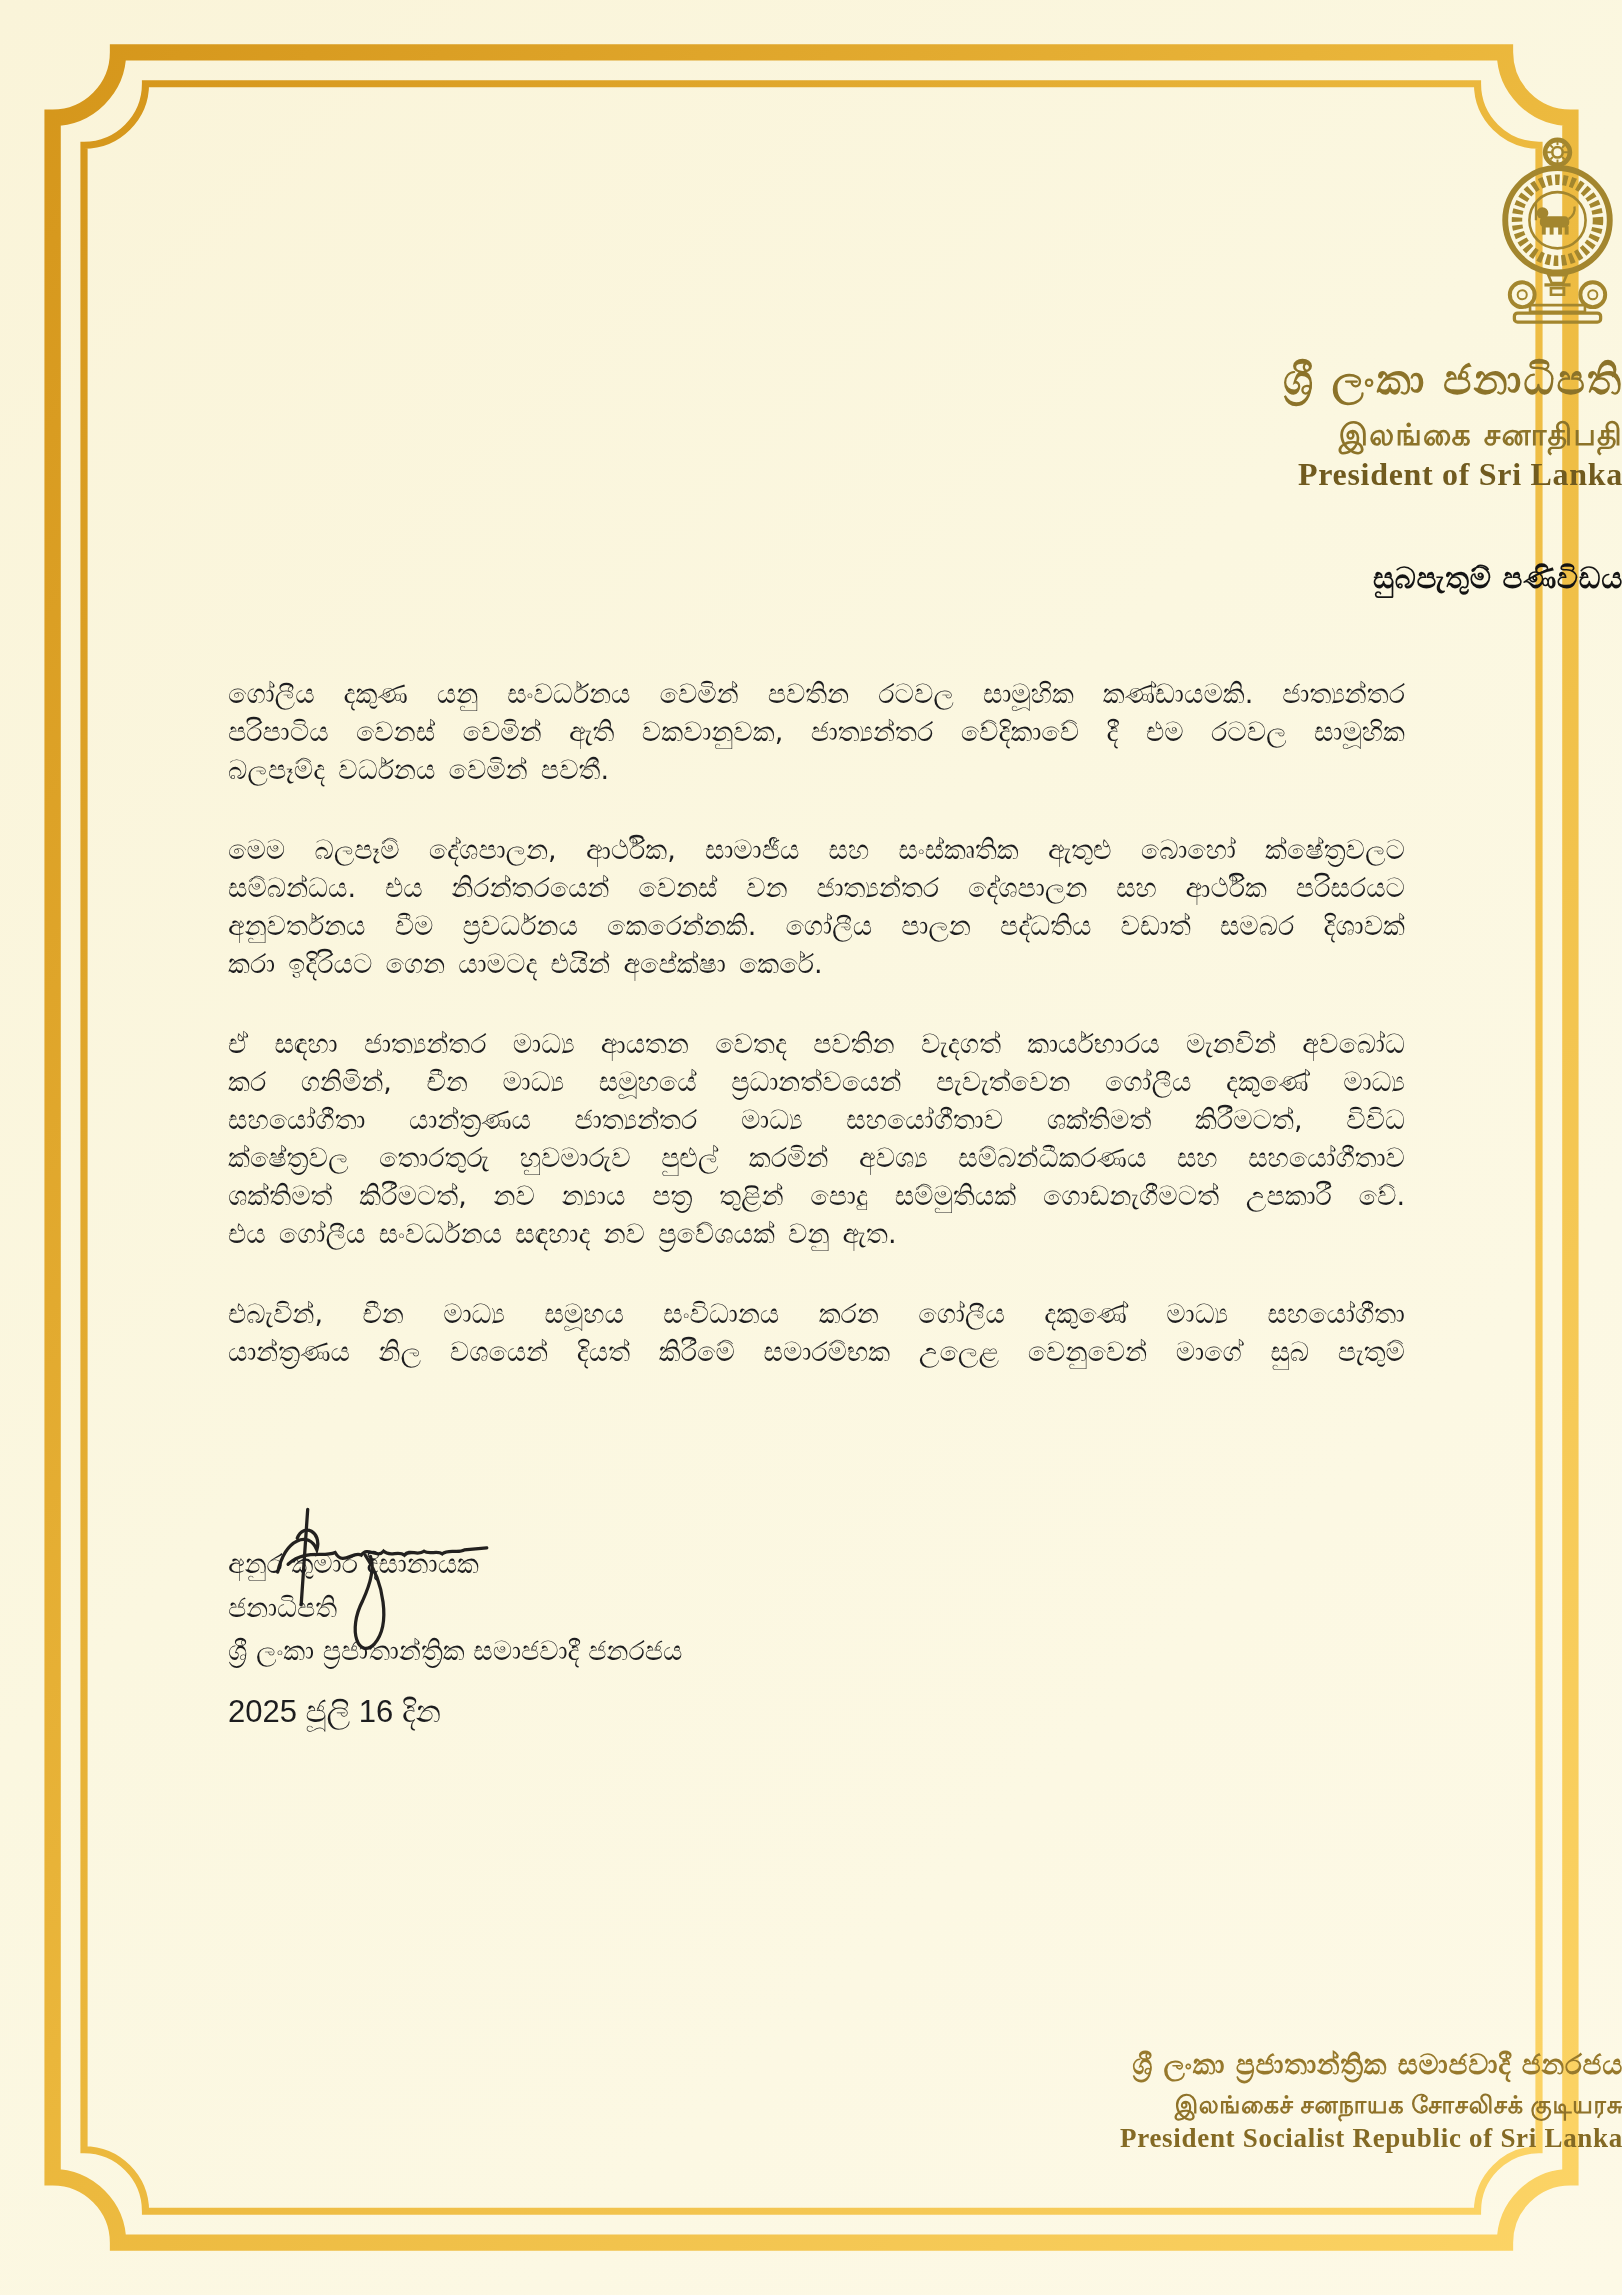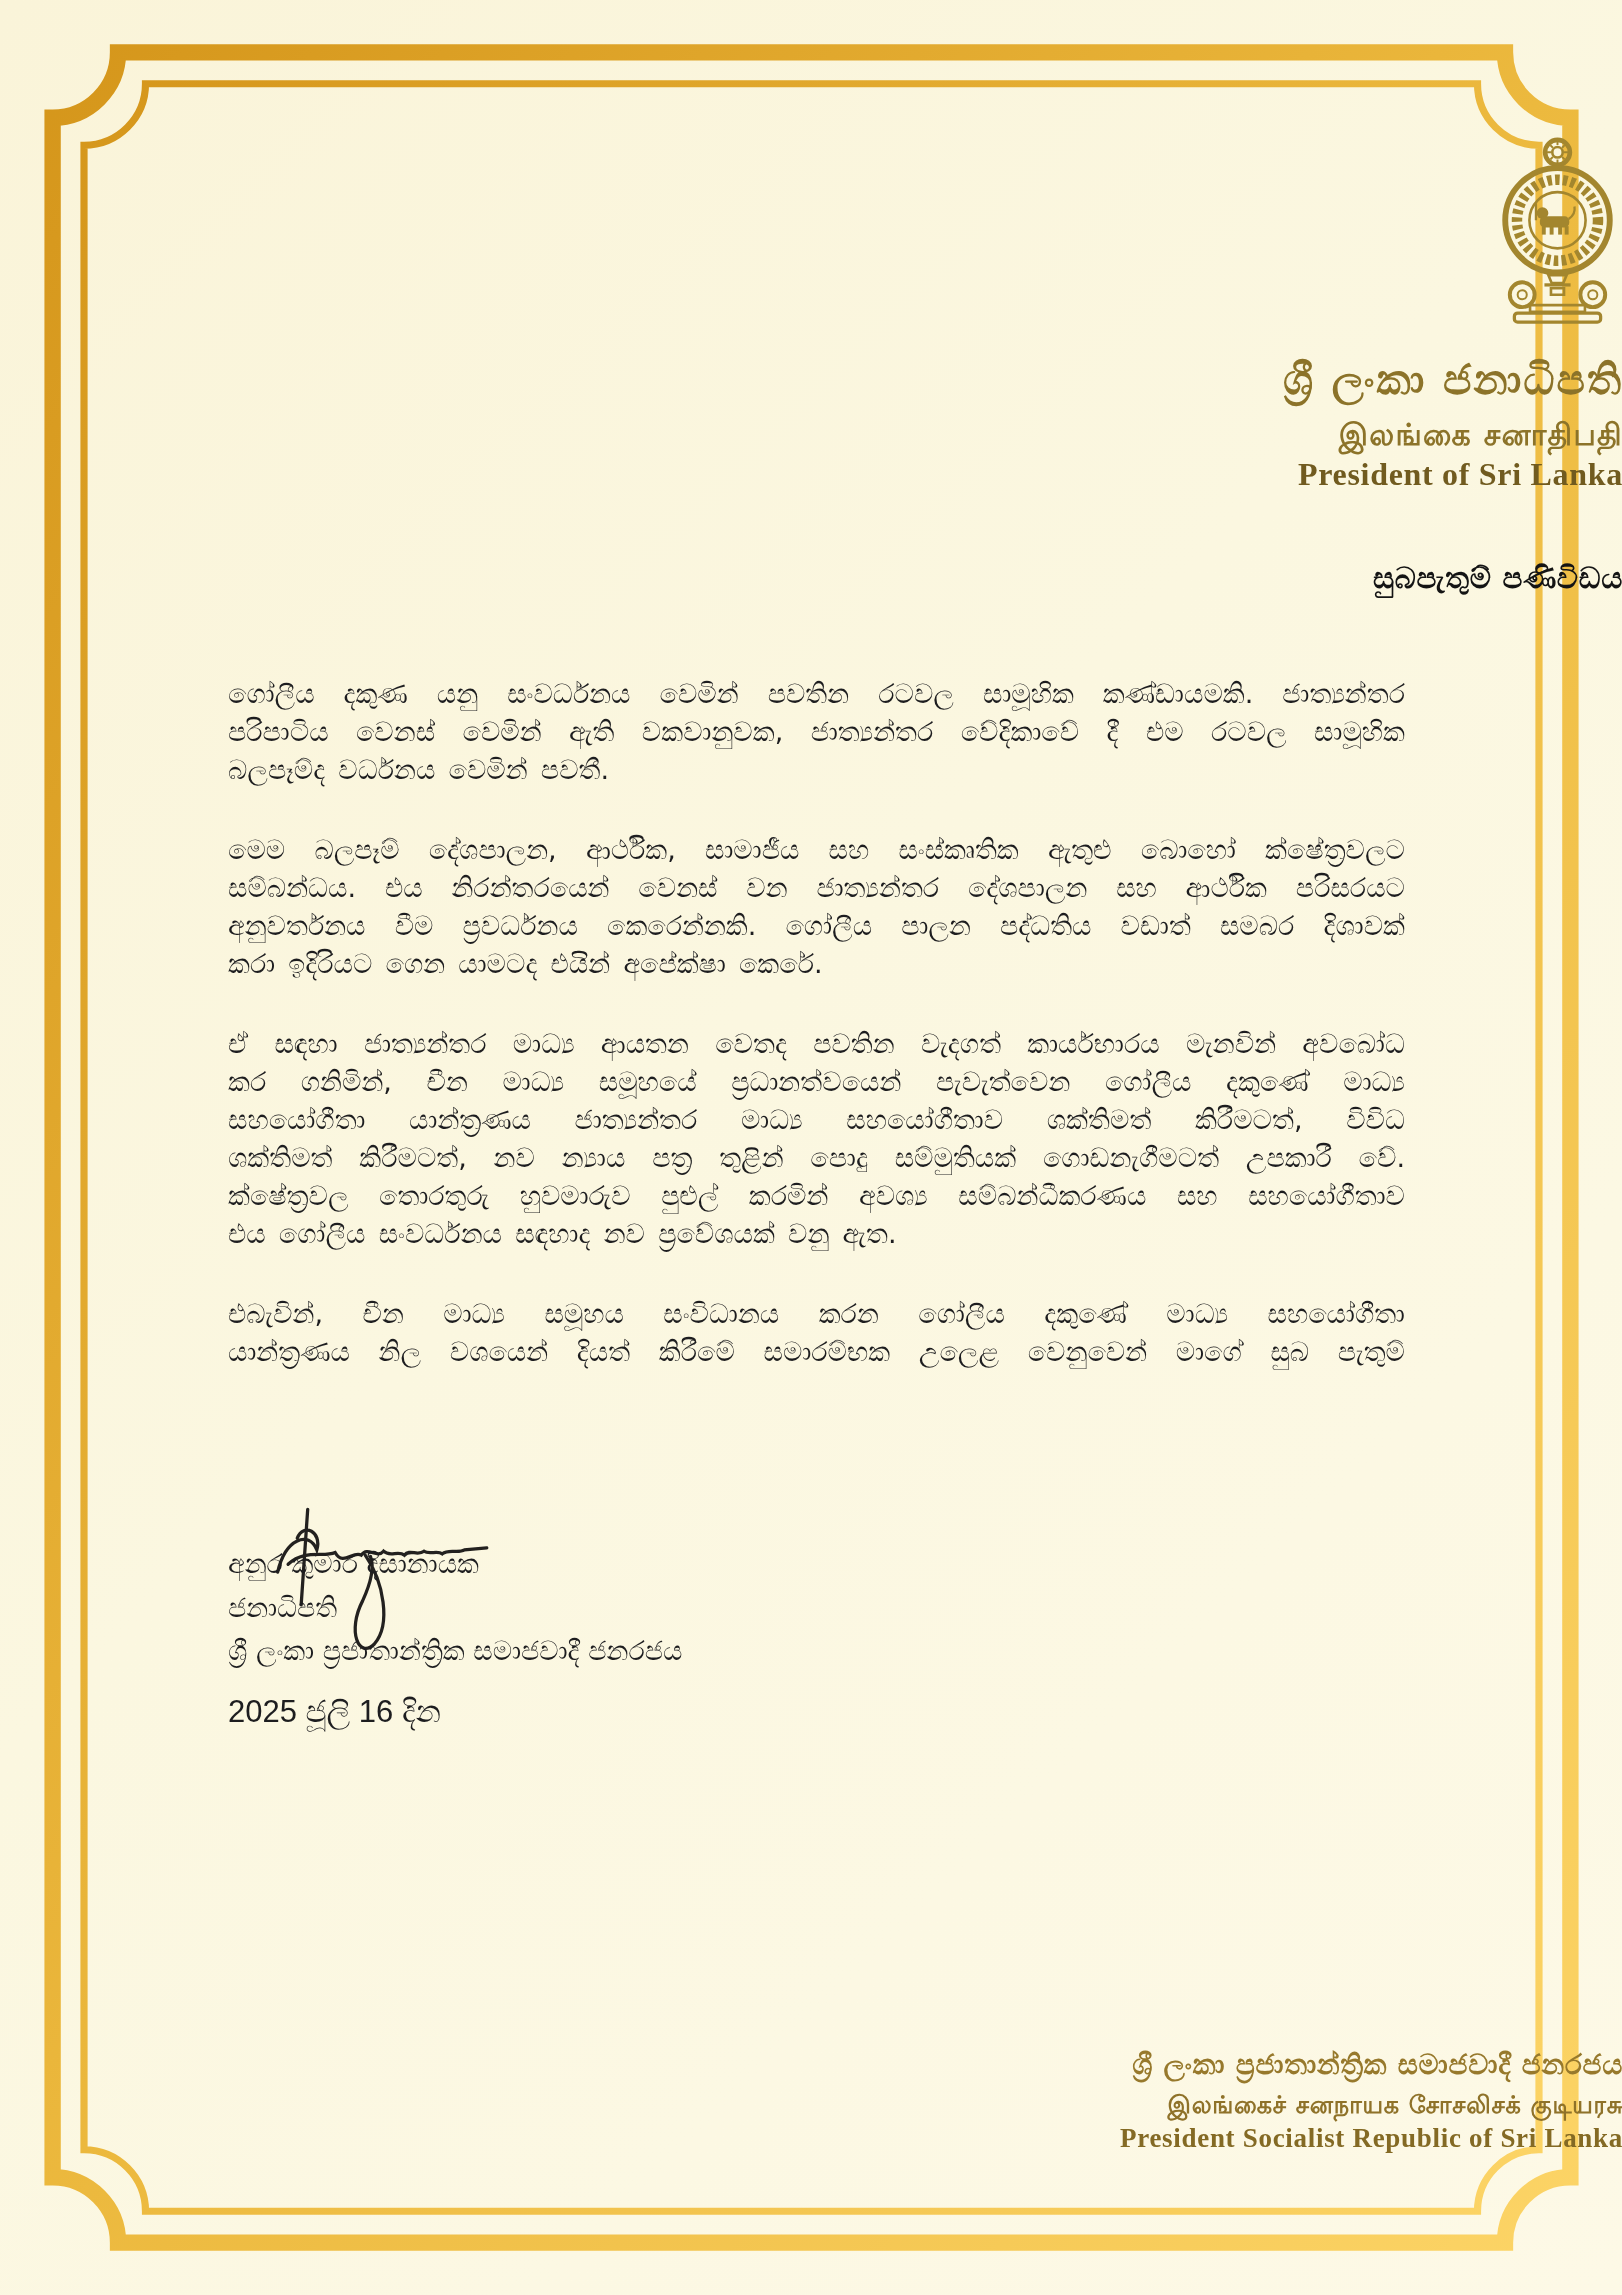--- a/index.html
+++ b/index.html
@@ -37,21 +37,21 @@
   .signature-block { position: absolute; left: 228px; top: 1498px; width: 720px; height: 216px; text-align: center; }
   .signature-svg { position: absolute; left: 39px; top: -3.3px; width: 301px; height: 183px; }
   .sig-name  { position: absolute; left: 0; top: 52px;  font-size: 27px; line-height: 1; }
   .sig-title { position: absolute; left: 0; top: 96px; font-size: 27px; line-height: 1; }
   .sig-org   { position: absolute; left: 0; top: 139px; font-size: 27px; line-height: 1; }
 
   .date-line { position: absolute; left: 228px; top: 1696px; font-size: 31px; line-height: 1;
                font-family: Liberation Sans, sans-serif; }
 
   .footer-si { top: 2051px; font-size: 28px; font-weight: 700; color: #97792c; letter-spacing: 0.7px; }
-  .footer-ta { top: 2093px; font-size: 24px; font-weight: 700; color: #8f7229; letter-spacing: 0.7px; }
+  .footer-ta { top: 2093px; font-size: 24px; font-weight: 700; color: #8f7229; letter-spacing: 0.7px; font-family: Liberation Serif, serif; }
   .footer-en { top: 2125px; font-size: 27px; font-weight: 700; color: #846a24;
                font-family: "Liberation Serif", serif; letter-spacing: 0.7px; }
 </style>
 </head>
 <body>
 
 <div class="page">
 
   <svg class="border-svg" viewBox="0 0 2480 3508" aria-hidden="true">
     <defs>
@@ -118,22 +118,22 @@
       <div class="para">
         <div class="line">මෙම බලපෑම් දේශපාලන, ආර්ථික, සාමාජීය සහ සංස්කෘතික ඇතුළු බොහෝ ක්ෂේත්‍රවලට</div>
         <div class="line">සම්බන්ධය. එය නිරන්තරයෙන් වෙනස් වන ජාත්‍යන්තර දේශපාලන සහ ආර්ථික පරිසරයට</div>
         <div class="line">අනුවර්තනය වීම ප්‍රවර්ධනය කෙරෙන්නකි. ගෝලීය පාලන පද්ධතිය වඩාත් සමබර දිශාවක්</div>
         <div class="line last">කරා ඉදිරියට ගෙන යාමටද එයින් අපේක්ෂා කෙරේ.</div>
       </div>
       <div class="para">
         <div class="line">ඒ සඳහා ජාත්‍යන්තර මාධ්‍ය ආයතන වෙතද පවතින වැදගත් කාර්යභාරය මැනවින් අවබෝධ</div>
         <div class="line">කර ගනිමින්, චීන මාධ්‍ය සමූහයේ ප්‍රධානත්වයෙන් පැවැත්වෙන ගෝලීය දකුණේ මාධ්‍ය</div>
         <div class="line">සහයෝගීතා යාන්ත්‍රණය ජාත්‍යන්තර මාධ්‍ය සහයෝගීතාව ශක්තිමත් කිරීමටත්, විවිධ</div>
+        <div class="line">ක්ෂේත්‍රවල තොරතුරු හුවමාරුව පුළුල් කරමින් අවශ්‍ය සම්බන්ධීකරණය සහ සහයෝගීතාව</div>
         <div class="line">ශක්තිමත් කිරීමටත්, නව න්‍යාය පත්‍ර තුළින් පොදු සම්මුතියක් ගොඩනැගීමටත් උපකාරී වේ.</div>
-        <div class="line">ක්ෂේත්‍රවල තොරතුරු හුවමාරුව පුළුල් කරමින් අවශ්‍ය සම්බන්ධීකරණය සහ සහයෝගීතාව</div>
         <div class="line last">එය ගෝලීය සංවර්ධනය සඳහාද නව ප්‍රවේශයක් වනු ඇත.</div>
       </div>
       <div class="para">
         <div class="line">එබැවින්, චීන මාධ්‍ය සමූහය සංවිධානය කරන ගෝලීය දකුණේ මාධ්‍ය සහයෝගීතා</div>
         <div class="line">යාන්ත්‍රණය නිල වශයෙන් දියත් කිරීමේ සමාරම්භක උලෙළ වෙනුවෙන් මාගේ සුබ පැතුම්</div>
       </div>
     </div>
 
   <div class="signature-block">
     <svg class="signature-svg" viewBox="0 0 460 280" aria-hidden="true">

